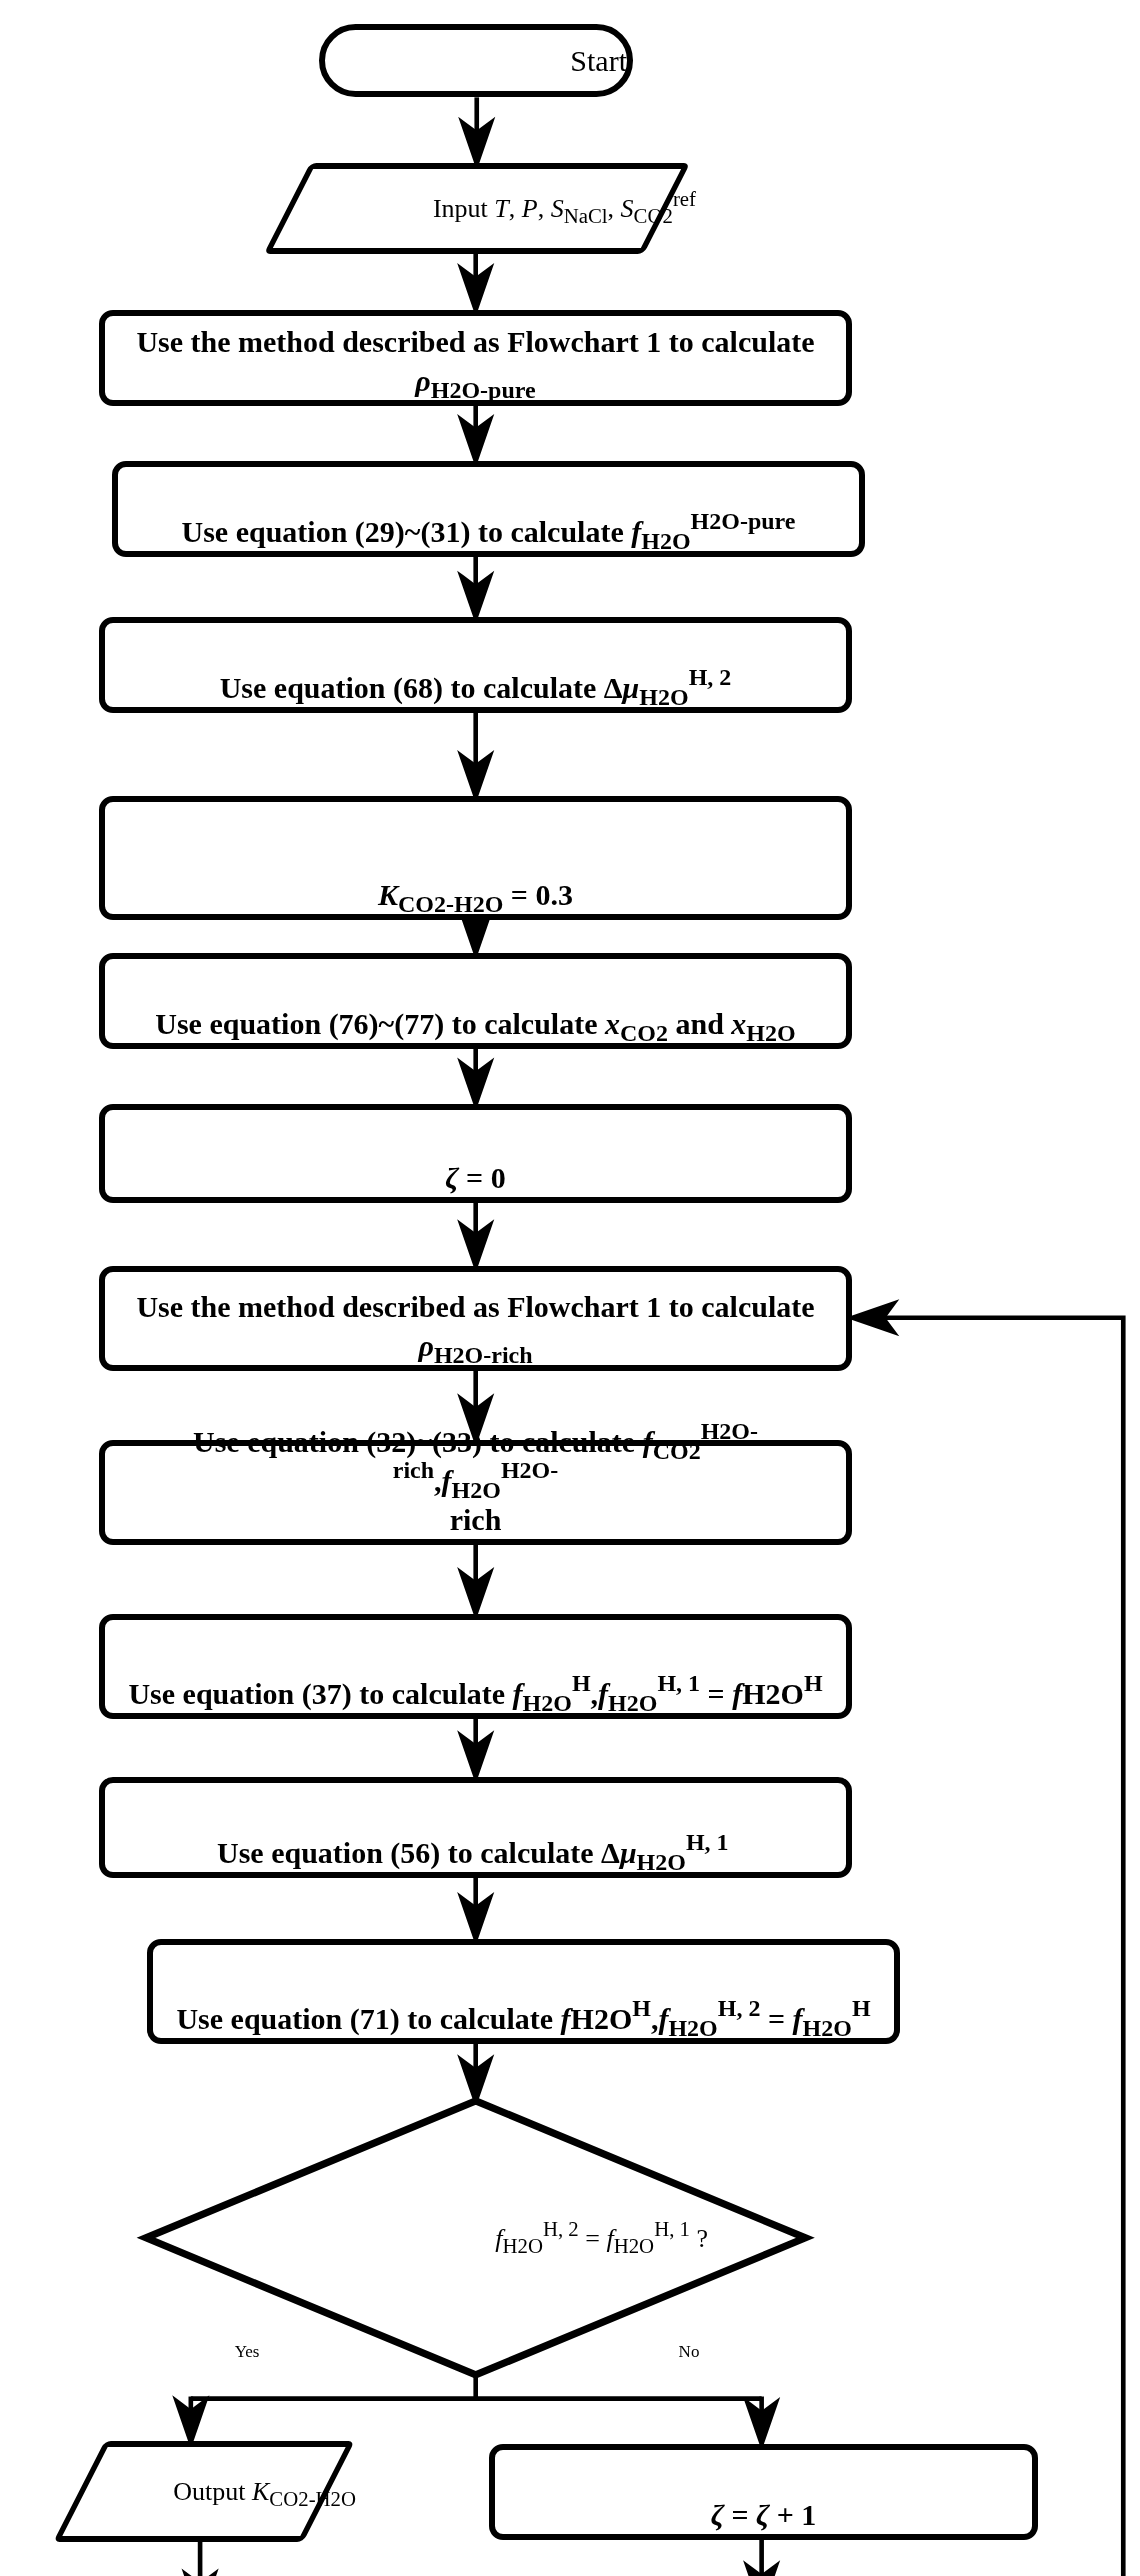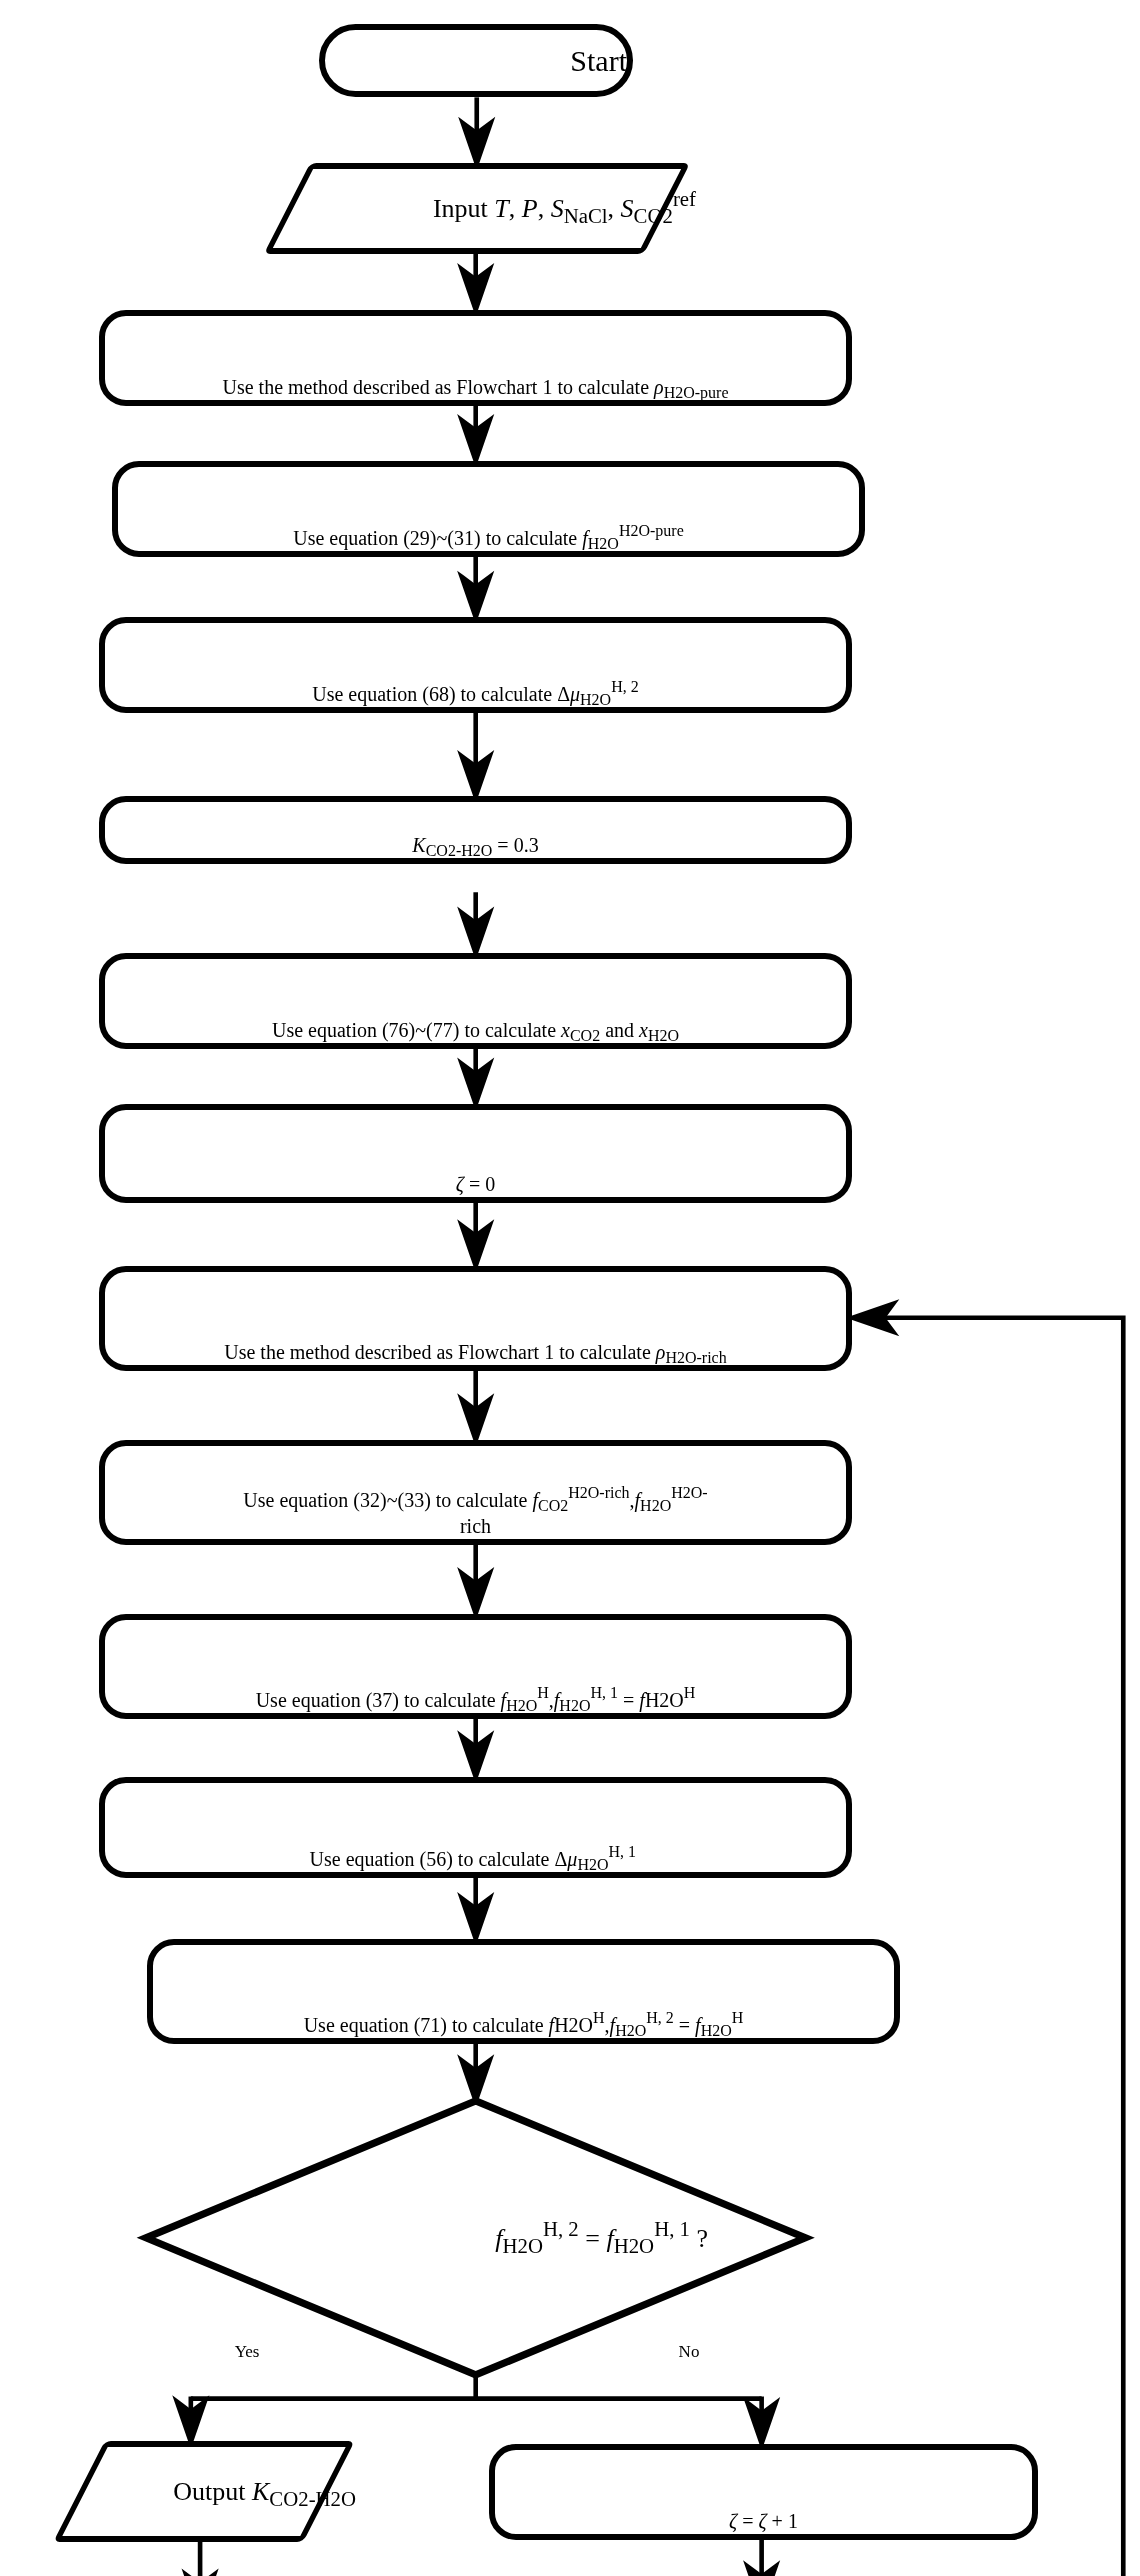--- a/index.html
+++ b/index.html
@@ -5,22 +5,22 @@
   html,body { margin:0; padding:0; background:#ffffff; }
   .canvas {
     position:relative; width:1141px; height:2735px; background:#ffffff;
     font-family:"Liberation Serif","DejaVu Serif",serif; color:#000;
     overflow:hidden;
   }
   svg.wires { position:absolute; left:0; top:0; width:1141px; height:2735px; }
   .node { position:absolute; box-sizing:border-box; display:flex;
           align-items:center; justify-content:flex-end; text-align:center;
           background:#fff; }
-  .process { border:6.7px solid #000; border-radius:27px; font-size:20px;
-             padding:0 13.4px; line-height:1.3; flex-direction:column; }
+  .process { border:6.7px solid #000; border-radius:14px; font-size:30px;
+             padding:0 13.4px; line-height:1.3; flex-direction:column;font-weight:bold; }
   .stadium { border:6.7px solid #000; border-radius:515px; font-size:30px; }
   .para { background:transparent; }
   .para .shape { position:absolute; top:0; bottom:0; left:29px; right:29px;
                  border:6.7px solid #000; border-radius:6.2px; background:#fff;
                  transform:skewX(-27deg); }
   .para .cap { position:relative; font-size:26px; }
   .dtext { background:transparent; font-size:26px; }
   .lbl { position:absolute; font-size:17px; text-align:center; background:transparent; }
   i { font-style:italic; }
   sub { font-size:0.8em; vertical-align:-0.28em; line-height:0; }
@@ -95,21 +95,21 @@
   </div>
 
   <div class="node process" style="left:97px; top:461px; width:753px; height:96px;margin-left:15px;">
     <div><span>Use equation (29)~(31) to calculate </span><i>f</i><sub>H2O</sub><sup>H2O-pure</sup></div>
   </div>
 
   <div class="node process" style="left:99px; top:617px; width:753px; height:96px;">
     <div><span>Use equation (68) to calculate Δ</span><i>μ</i><sub>H2O</sub><sup>H, 2</sup></div>
   </div>
 
-  <div class="node process" style="left:99px; top:796px; width:753px; height:68px;">
+  <div class="node process" style="left:99px; top:796px; width:753px; height:124px;">
     <div><i>K</i><sub>CO2-H2O</sub><span> = 0.3</span></div>
   </div>
 
   <div class="node process" style="left:99px; top:953px; width:753px; height:96px;">
     <div><span>Use equation (76)~(77) to calculate </span><i>x</i><sub>CO2</sub><span> and </span><i>x</i><sub>H2O</sub></div>
   </div>
 
   <div class="node process" style="left:99px; top:1104px; width:753px; height:99px;">
     <div><i>ζ</i><span> = 0</span></div>
   </div>

